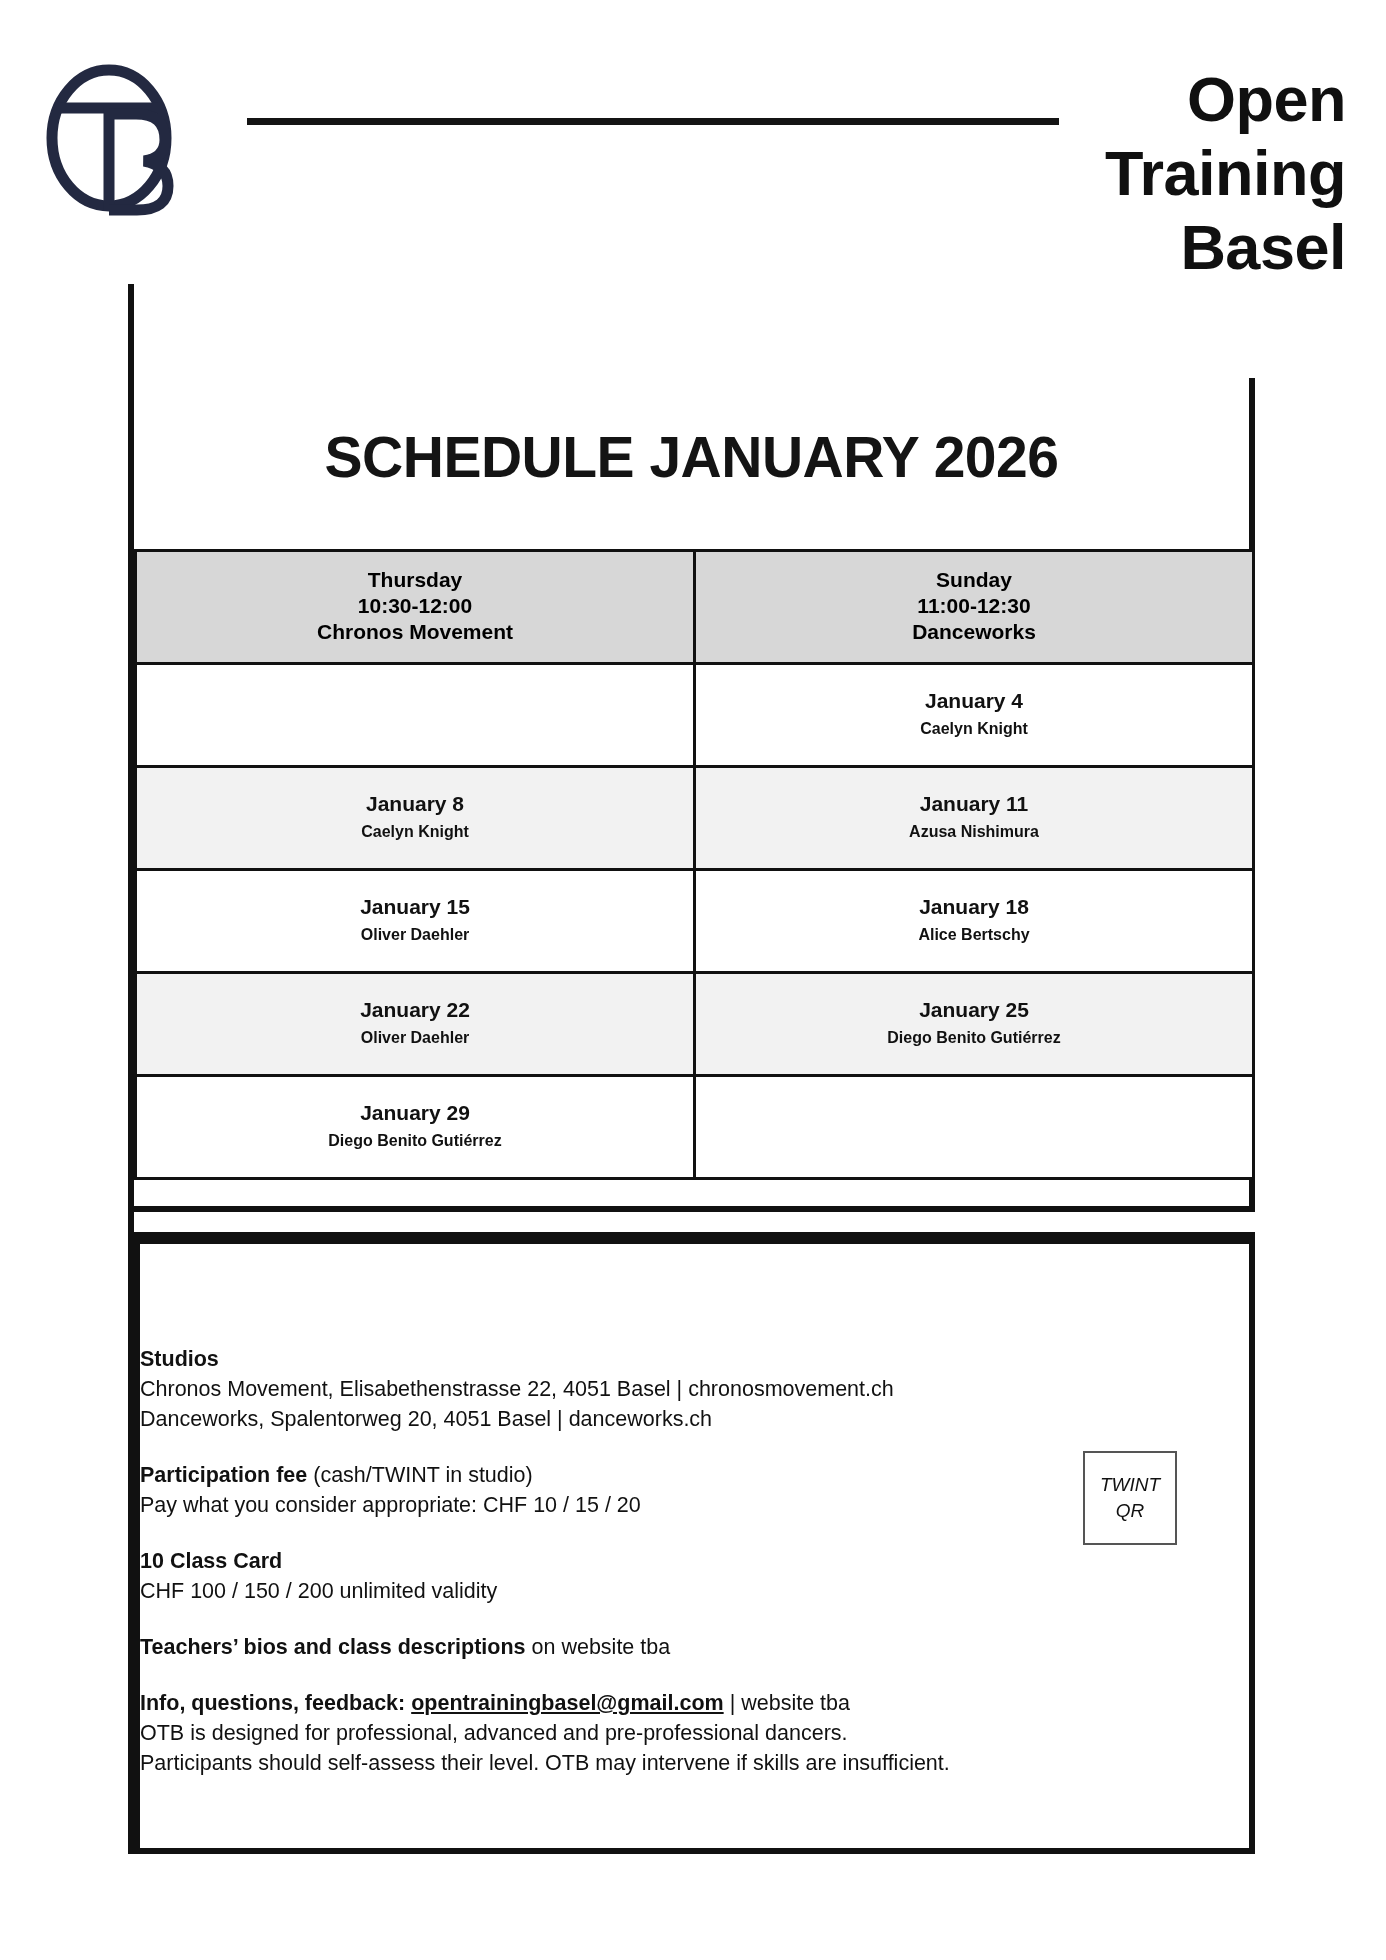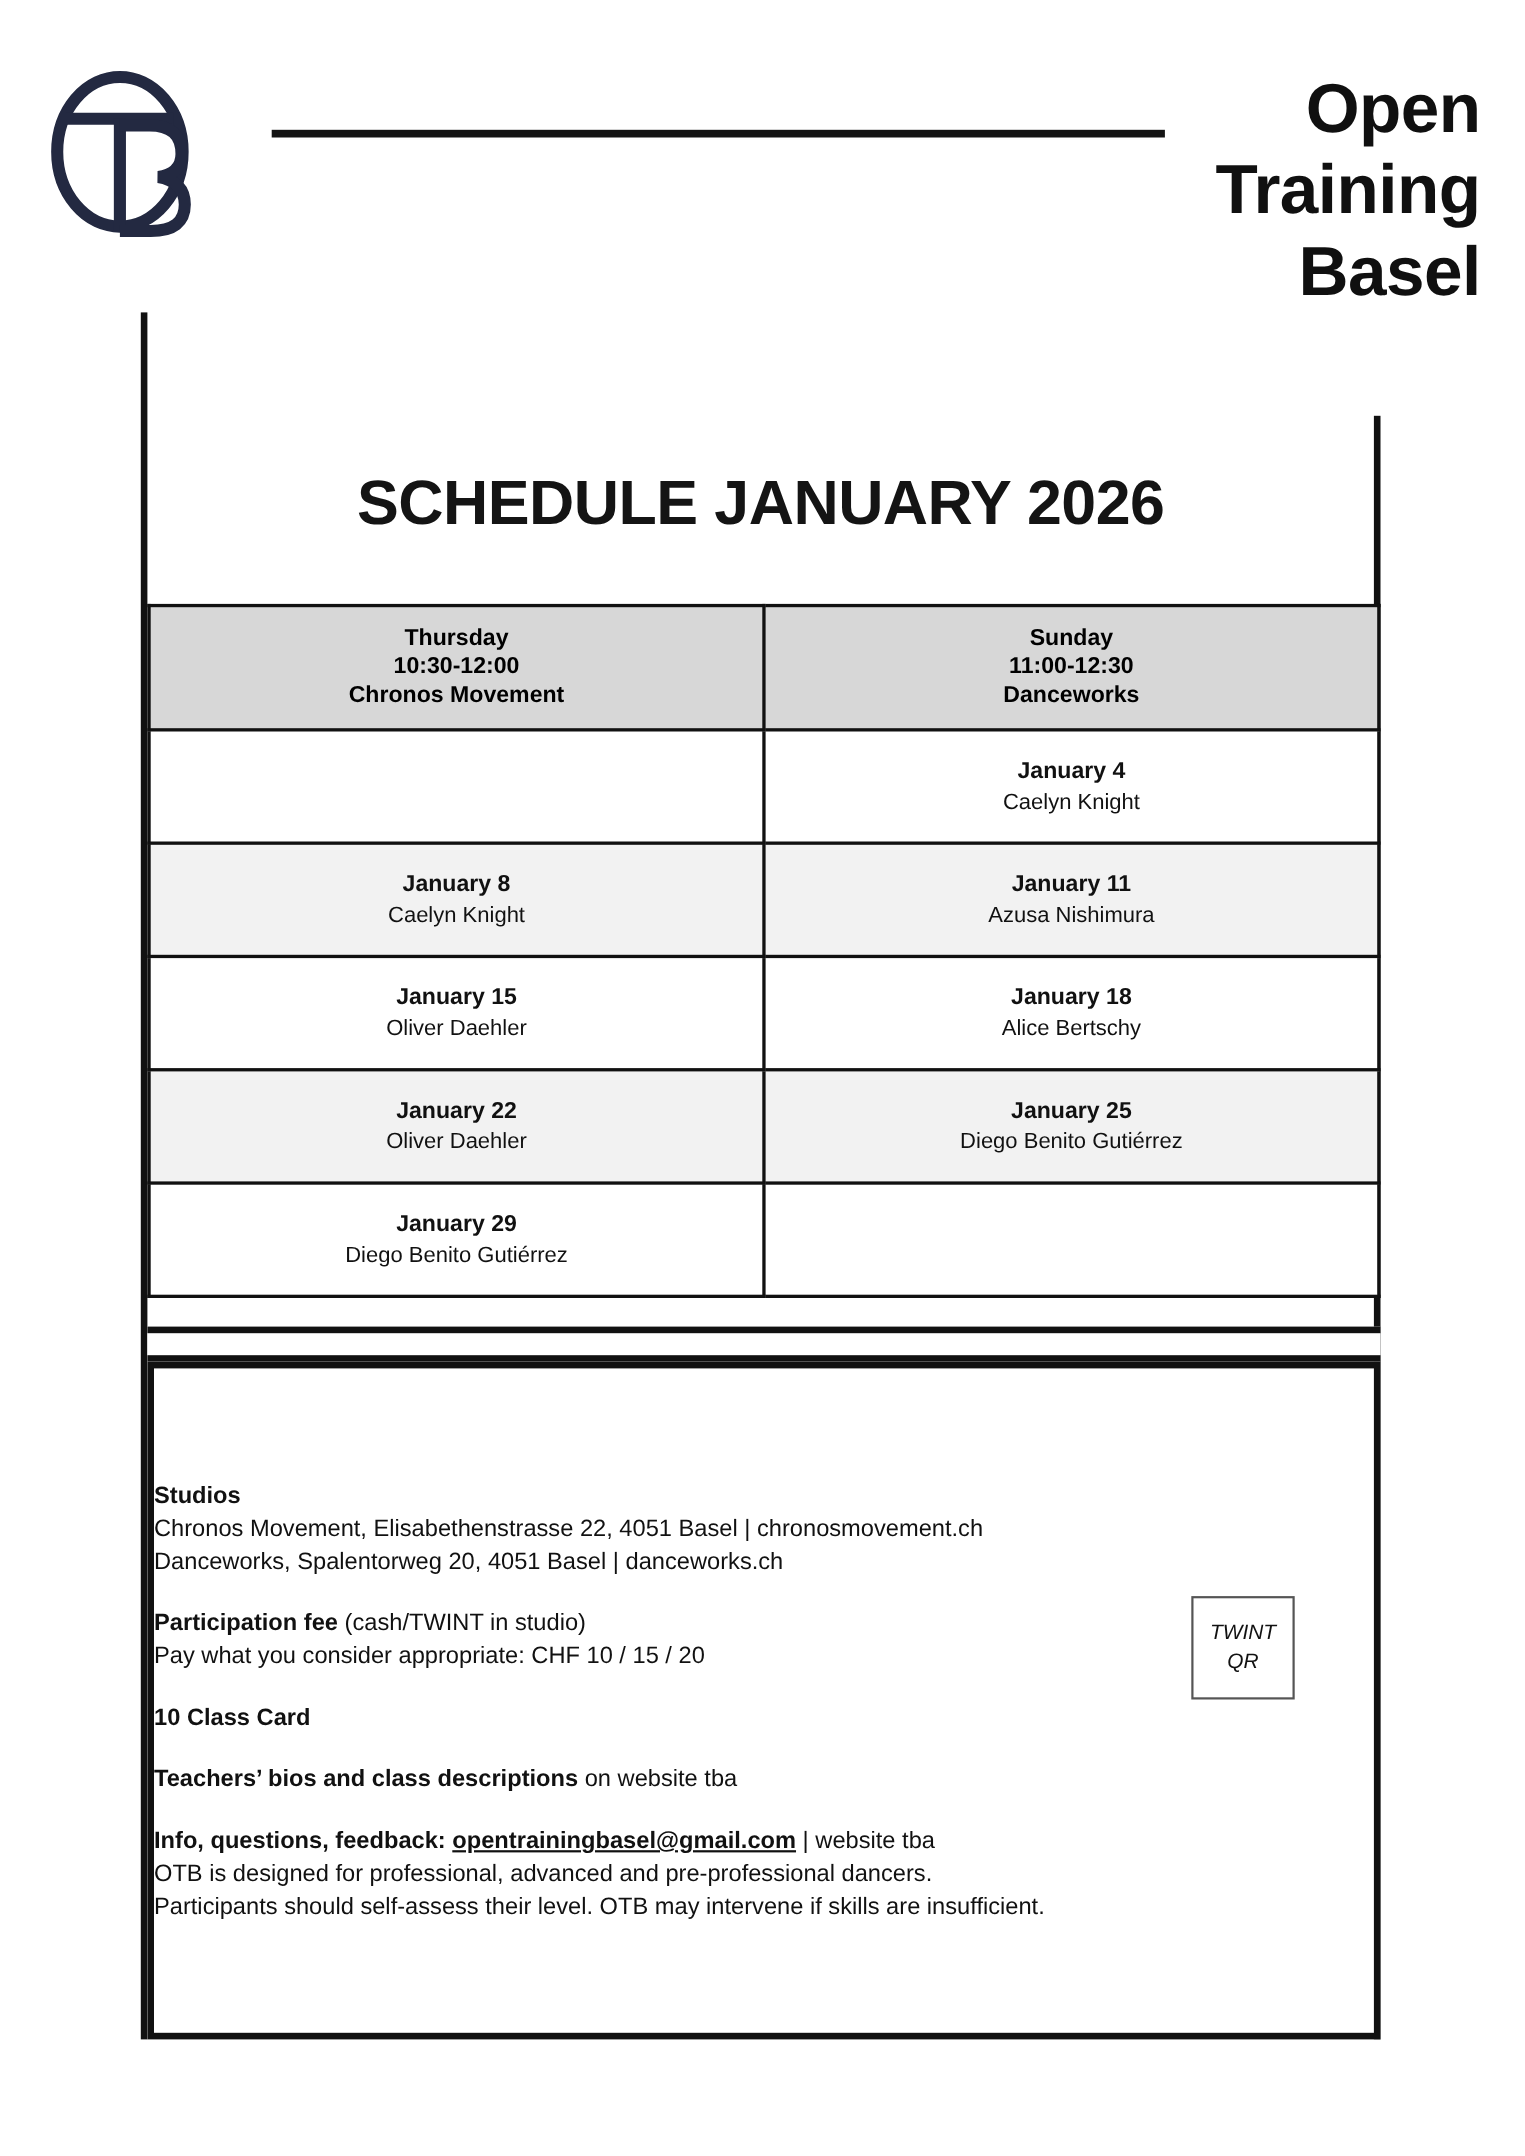--- a/index.html
+++ b/index.html
@@ -131,23 +131,23 @@
   }
   .slot-date {
     display: block;
     font-size: 21px;
     line-height: 28px;
     font-weight: bold;
     color: #111111;
   }
   .slot-teacher {
     display: block;
-    font-size: 20px;
+    font-size: 16px;
     line-height: 28px;
-    font-weight: normal;
+    font-weight: bold;
     color: #111111;
   }
   .slot.empty .slot-date,
   .slot.empty .slot-teacher { visibility: hidden; }
 
   
   .spacer-strip {
     position: absolute;
     left: 134px;
     top: 1206px;
@@ -333,20 +333,21 @@
         <span class="info-line">Danceworks, Spalentorweg 20, 4051 Basel | danceworks.ch</span>
       </div>
 
       <div class="info-block">
         <span class="info-line"><b>Participation fee</b><span class="thin"> (cash/TWINT in studio)</span></span>
         <span class="info-line">Pay what you consider appropriate: CHF 10 / 15 / 20</span>
       </div>
 
       <div class="info-block">
         <span class="info-line heading">10 Class Card</span>
+        <span class="info-line">CHF 100 / 150 / 200 unlimited validity</span>
       </div>
 
       <div class="info-block">
         <span class="info-line"><b>Teachers’ bios and class descriptions</b><span class="thin"> on website tba</span></span>
       </div>
 
       <div class="info-block">
         <span class="info-line"><b>Info, questions, feedback: </b><a class="email-link" href="#">opentrainingbasel@gmail.com</a><span class="thin"> | website tba</span></span>
         <span class="info-line">OTB is designed for professional, advanced and pre-professional dancers.</span>
         <span class="info-line">Participants should self-assess their level. OTB may intervene if skills are insufficient.</span>

